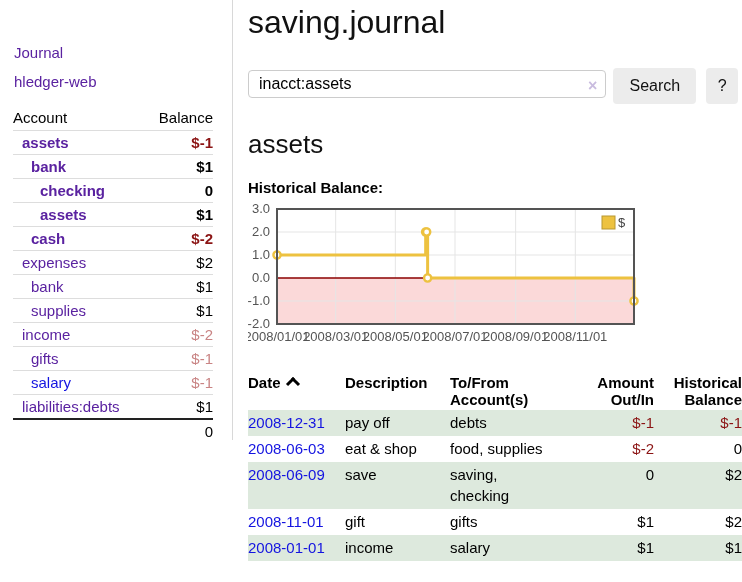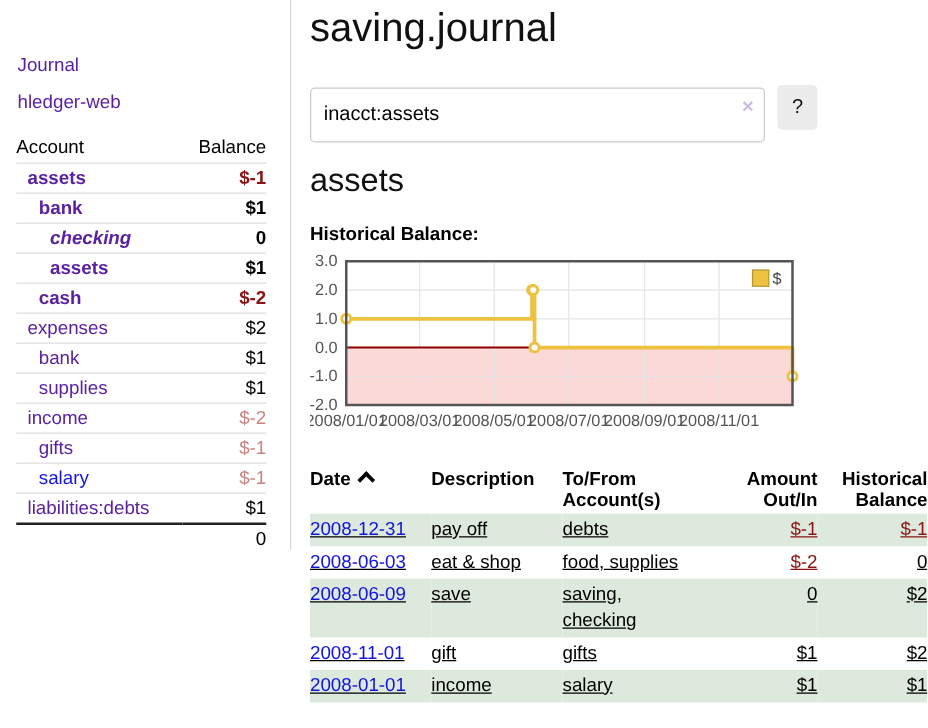--- a/index.html
+++ b/index.html
@@ -24,40 +24,40 @@
   .b{font-weight:bold;}
   .neg-strong{color:#8b1414;}
   .neg-light{color:#c98484;}
   .pos{color:#000;}
 
   
   #main{position:absolute;left:248px;top:0;width:490px;}
   h1#page-title{margin:4px 0 0 0;font-size:32px;font-weight:400;color:#111;}
   .search-row{display:flex;align-items:center;margin-top:27px;height:36px;}
   .searchbox{position:relative;width:364px;height:32px;}
-  .searchbox input{width:100%;height:44px;box-sizing:border-box;border:1px solid #ccc;border-radius:4px;
+  .searchbox input{width:100%;height:28px;box-sizing:border-box;border:1px solid #ccc;border-radius:4px;
     padding:0 28px 0 10px;font-size:16px;font-family:inherit;color:#000;outline:none;}
   .clear-x{position:absolute;right:9px;top:6px;font-size:16px;font-weight:bold;color:#c9bcdf;line-height:20px;}
   .btn{margin-left:7px;height:36px;background:#ececec;border:none;border-radius:4px;
     font-family:inherit;font-size:16px;color:#111;cursor:pointer;}
   #search-btn{width:84px;}
   #help-btn{width:32px;margin-left:10px;}
   h2#account-heading{margin:25px 0 0 0;font-size:26px;font-weight:400;color:#111;}
   .chart-title{margin-top:19px;font-size:15px;font-weight:bold;}
   #chart{margin-top:6px;}
 
   table.register{border-collapse:collapse;table-layout:fixed;width:494px;font-size:15px;margin-top:20px;}
   table.register th{font-weight:bold;text-align:left;vertical-align:top;padding:2px 0;}
   table.register th.r,table.register td.r{text-align:right;}
   table.register col.c-date{width:97px;}
   table.register col.c-desc{width:105px;}
   table.register col.c-acct{width:130px;}
   table.register col.c-amt{width:74px;}
   table.register col.c-bal{width:88px;}
-  table.register td{padding:2px 0;vertical-align:top;line-height:1.45;text-decoration:underline;}
+  table.register td{padding:2px 0;vertical-align:top;line-height:1.45;}
   table.register td.acct{padding-right:25px;}
   table.register tbody tr:nth-child(odd){background:#dde9dd;}
   table.register td.neg{color:#8b1414;}
   .caret-up{display:inline-block;width:7px;height:7px;border-top:3px solid #000;border-left:3px solid #000;
     transform:rotate(45deg);margin-left:7px;margin-bottom:-1px;}
 </style>
 </head>
 <body>
 
 <div id="app">
@@ -75,21 +75,21 @@
       <tbody id="accounts-body">
           <tr>
             <td style="padding-left: 9px;"><a class="purple-link b">assets</a></td>
             <td class="bal neg-strong b">$-1</td>
           </tr>
           <tr>
             <td style="padding-left: 18px;"><a class="purple-link b">bank</a></td>
             <td class="bal pos b">$1</td>
           </tr>
           <tr>
-            <td style="padding-left: 27px; font-style: italic;"><a class="purple-link b">checking</a></td>
+            <td style="padding-left: 27px;"><a class="purple-link b">checking</a></td>
             <td class="bal pos b">0</td>
           </tr>
           <tr>
             <td style="padding-left: 27px;"><a class="purple-link b">assets</a></td>
             <td class="bal pos b">$1</td>
           </tr>
           <tr>
             <td style="padding-left: 18px;"><a class="purple-link b">cash</a></td>
             <td class="bal neg-strong b">$-2</td>
           </tr>
@@ -133,20 +133,21 @@
   <div class="vdivider"></div>
 
   <main id="main">
     <h1 id="page-title">saving.journal</h1>
 
     <div class="search-row">
       <div class="searchbox">
         <input type="text" value="inacct:assets" style="">
         <span class="clear-x">×</span>
       </div>
+      <button id="search-btn" class="btn">Search</button>
       <button id="help-btn" class="btn">?</button>
     </div>
 
     <h2 id="account-heading">assets</h2>
     <div class="chart-title">Historical Balance:</div>
     <div id="chart"><svg width="400" height="146" xmlns="http://www.w3.org/2000/svg" font-family="Liberation Sans, DejaVu Sans, sans-serif">
           <rect x="29" y="7" width="357" height="115" fill="#ffffff"></rect>
           <rect x="29" y="76" width="357" height="46" fill="#fbd9d9"></rect>
           <line x1="87.68493150684931" y1="7" x2="87.68493150684931" y2="122" stroke="#e5e5e5" stroke-width="1"></line>
           <line x1="147.34794520547945" y1="7" x2="147.34794520547945" y2="122" stroke="#e5e5e5" stroke-width="1"></line>

